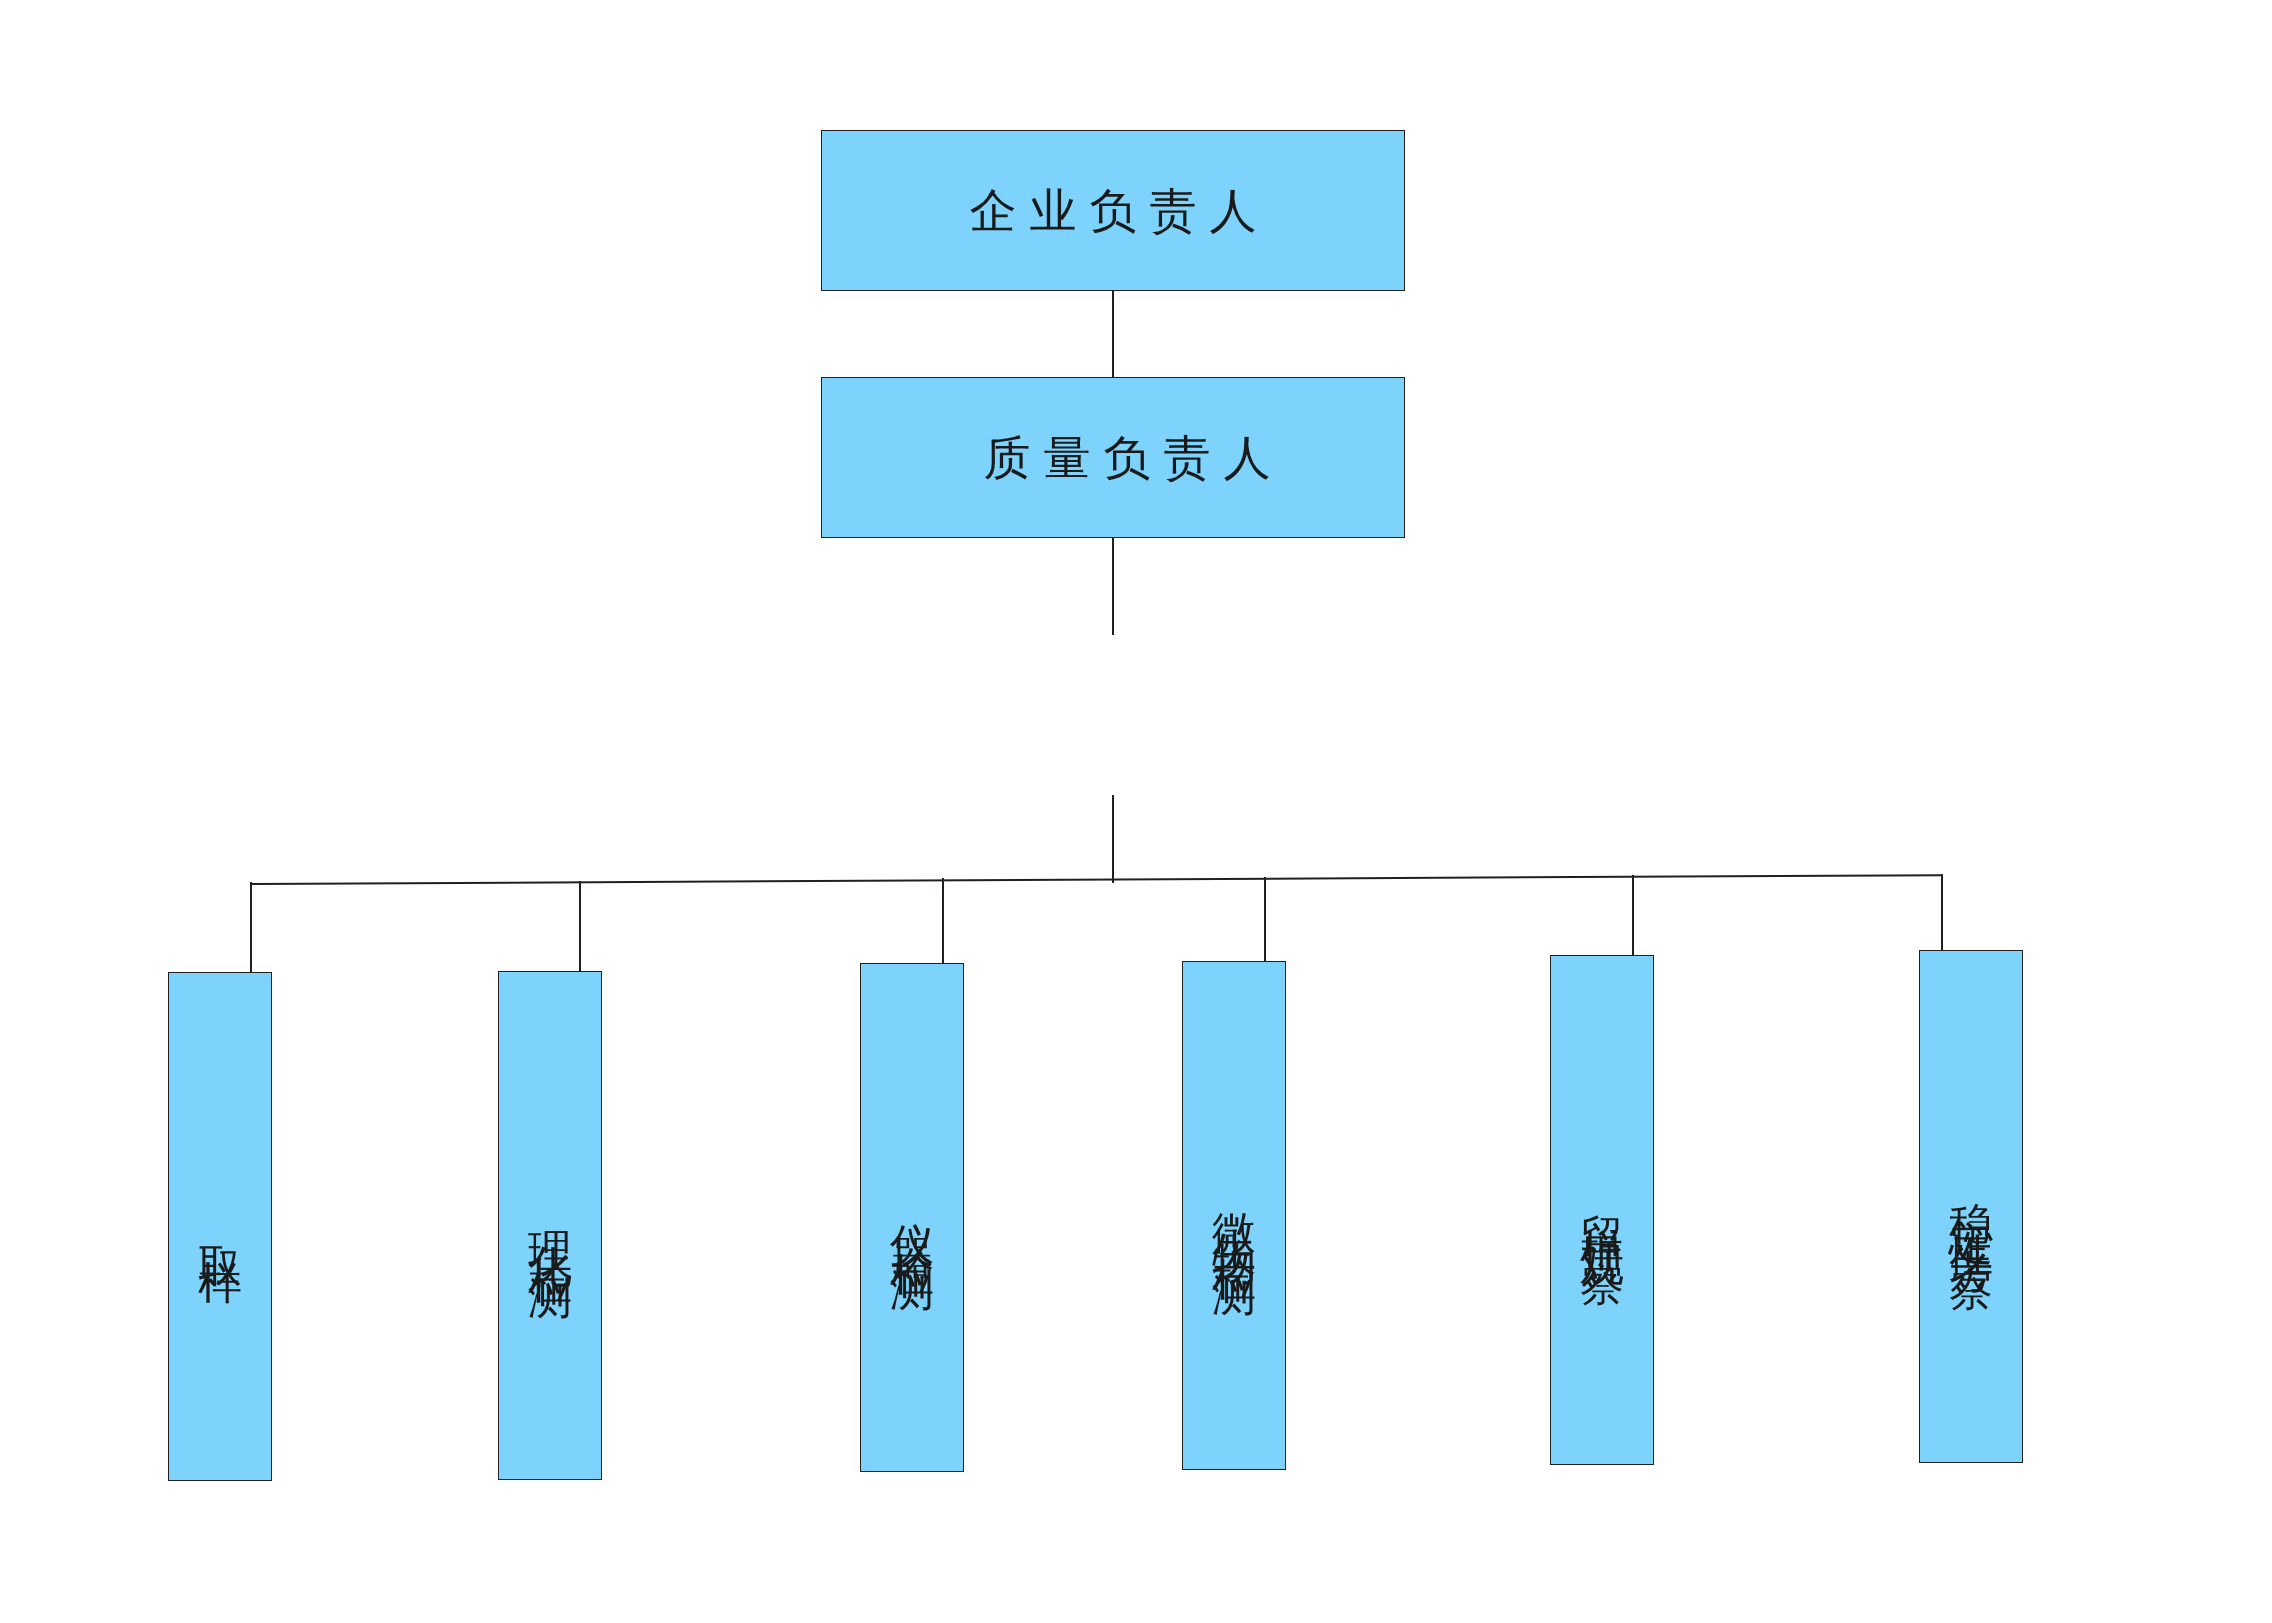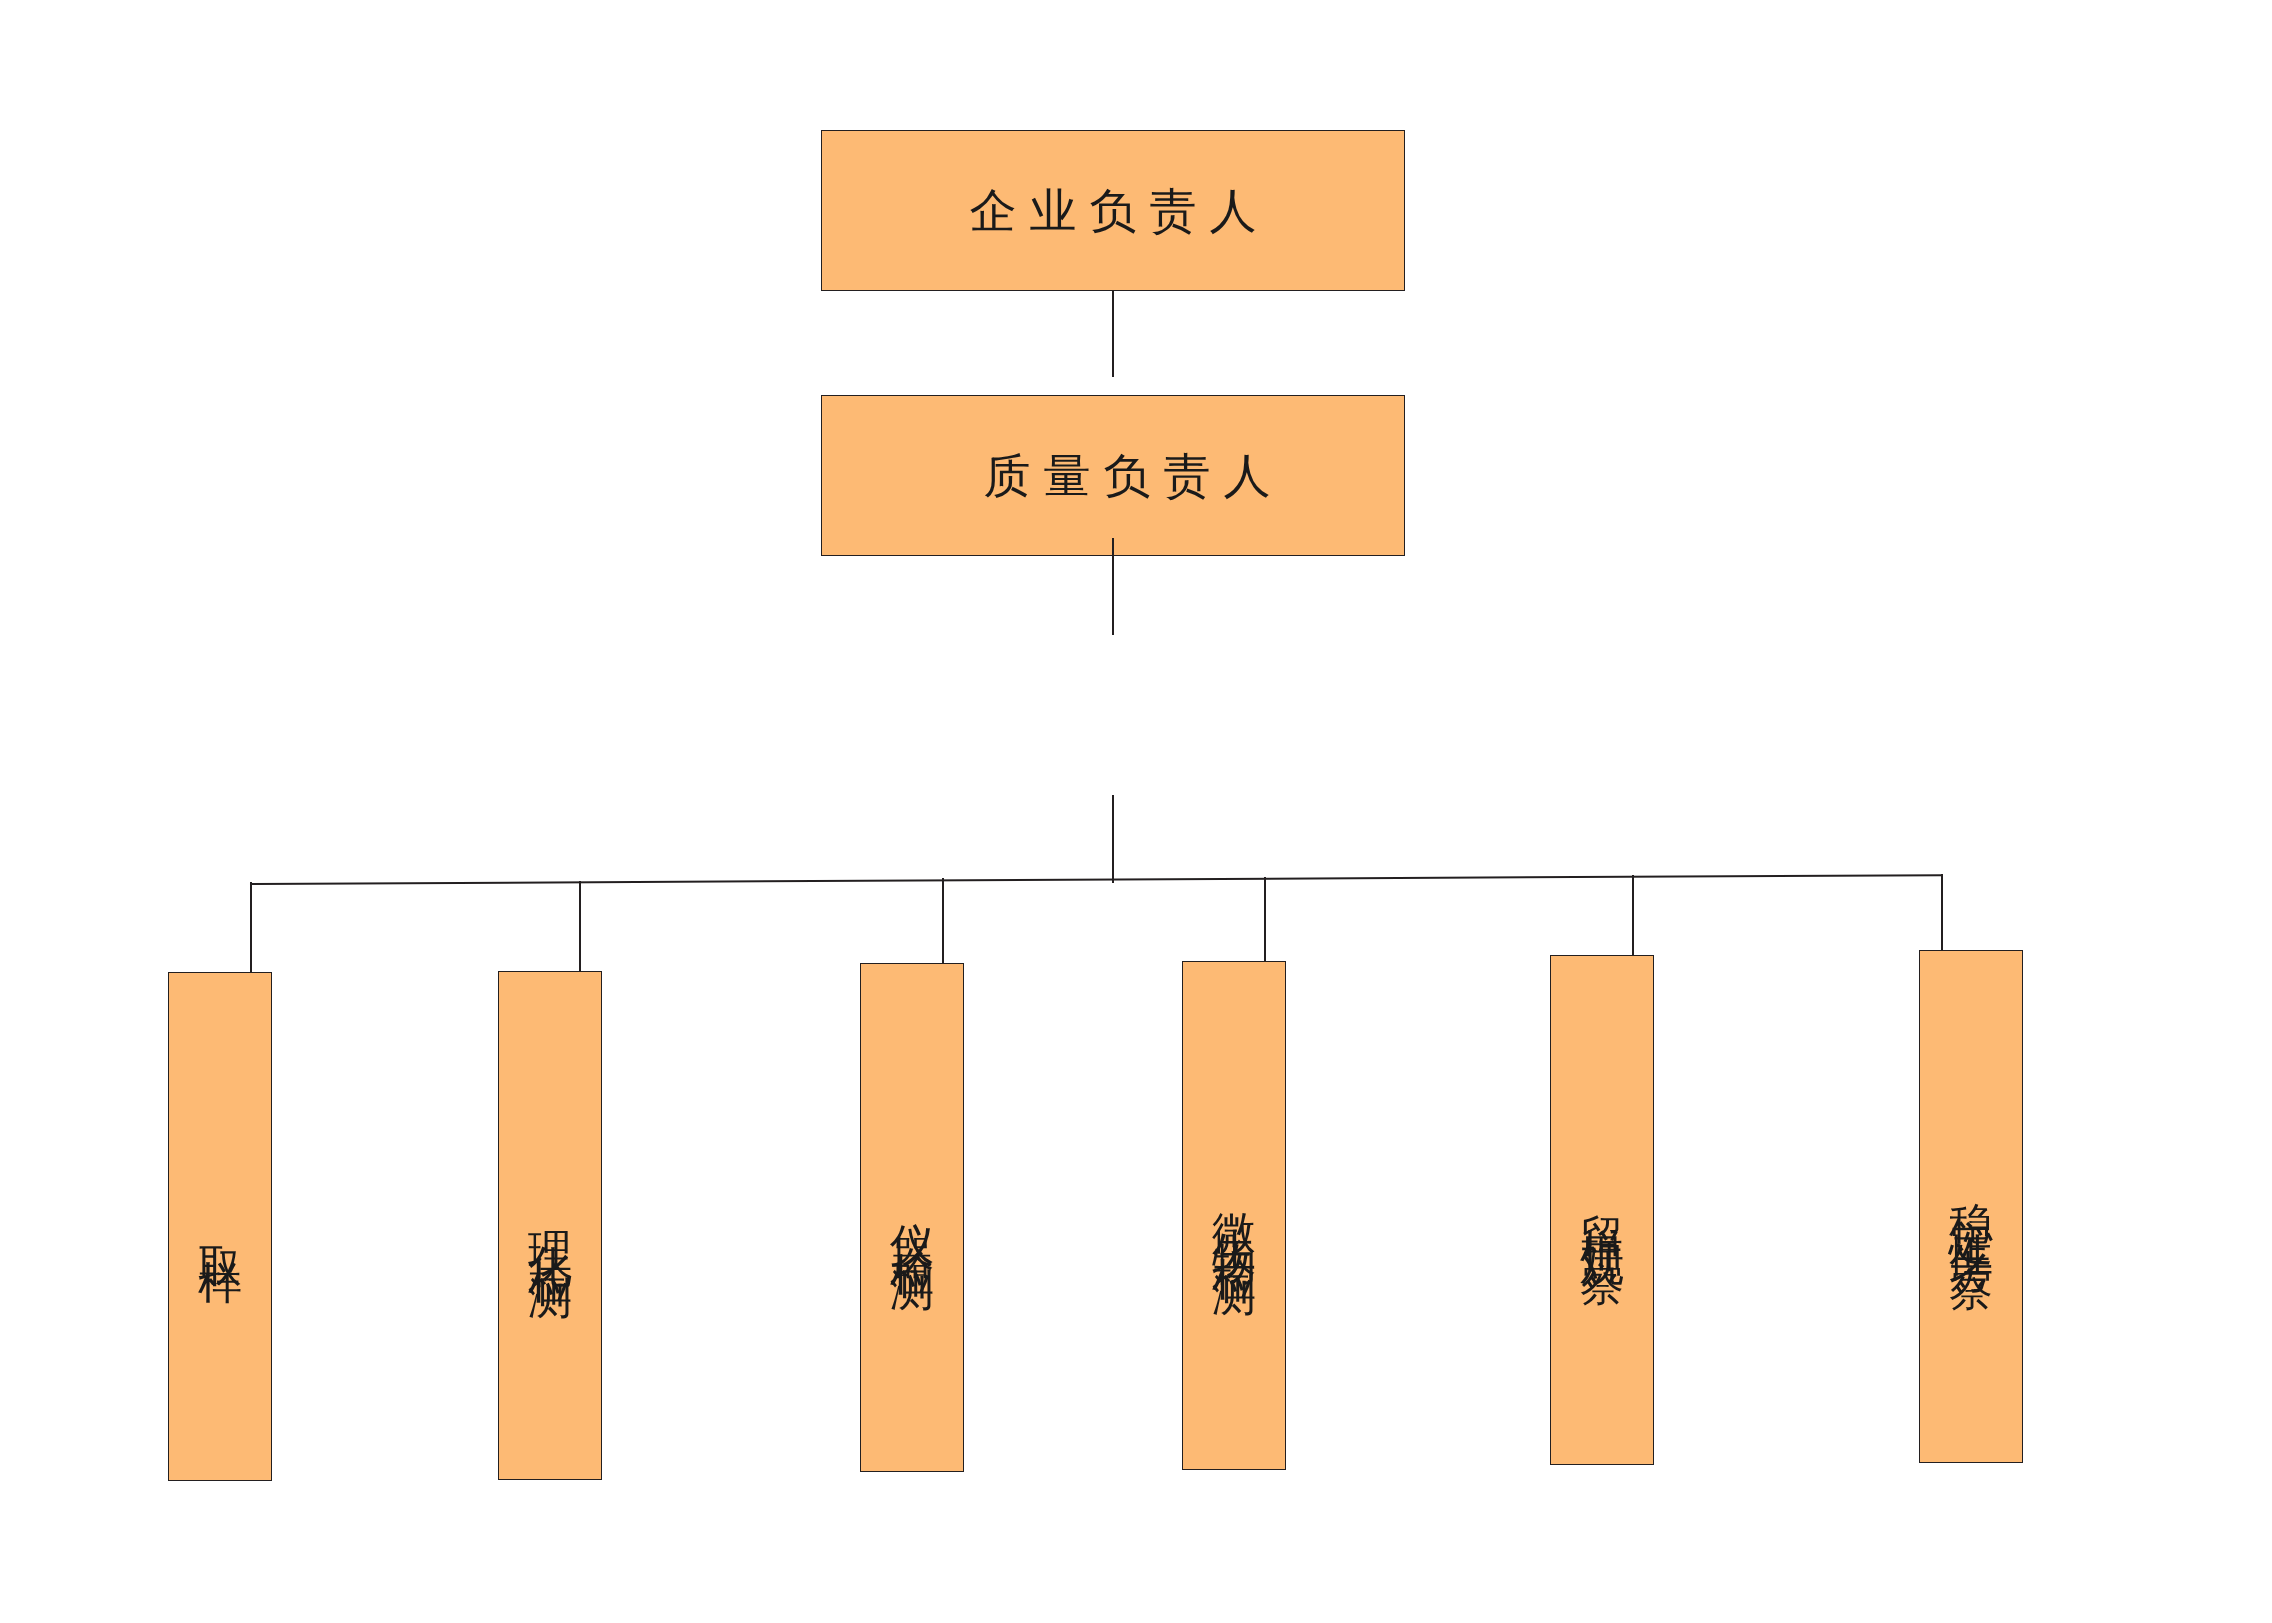--- a/index.html
+++ b/index.html
@@ -16,21 +16,21 @@
     height: 1623px;
     background: #ffffff;
     overflow: hidden;
   }
 
   
   .node-box {
     position: absolute;
     box-sizing: border-box;
     border: 1.6px solid #231f20;
-    background: #fdba74;
+    background: #7dd3fc;
     display: flex;
     align-items: center;
     justify-content: center;
   }
   .node-label {
     font-family: "DejaVu Serif", "Liberation Serif", serif;
     color: #1a1a1a;
     white-space: nowrap;
   }
 
@@ -40,21 +40,21 @@
     height: 161px;
     left: 821px;
   }
   .node-top .node-label {
     font-size: 47px;
     letter-spacing: 13px;
     text-indent: 13px;
     line-height: 1;
   }
   #node-enterprise-manager { top: 130px; }
-  #node-quality-manager    { top: 395px; padding-left: 28px; }
+  #node-quality-manager    { top: 377px; padding-left: 28px; }
   #node-qc-manager         { top: 634px; }
   #node-qc-manager .node-label { font-size: 46px; letter-spacing: 11px; text-indent: 11px; }
 
   
   .node-leaf {
     width: 104px;
     flex-direction: column;
   }
   .node-leaf .node-label {
     writing-mode: vertical-rl;

